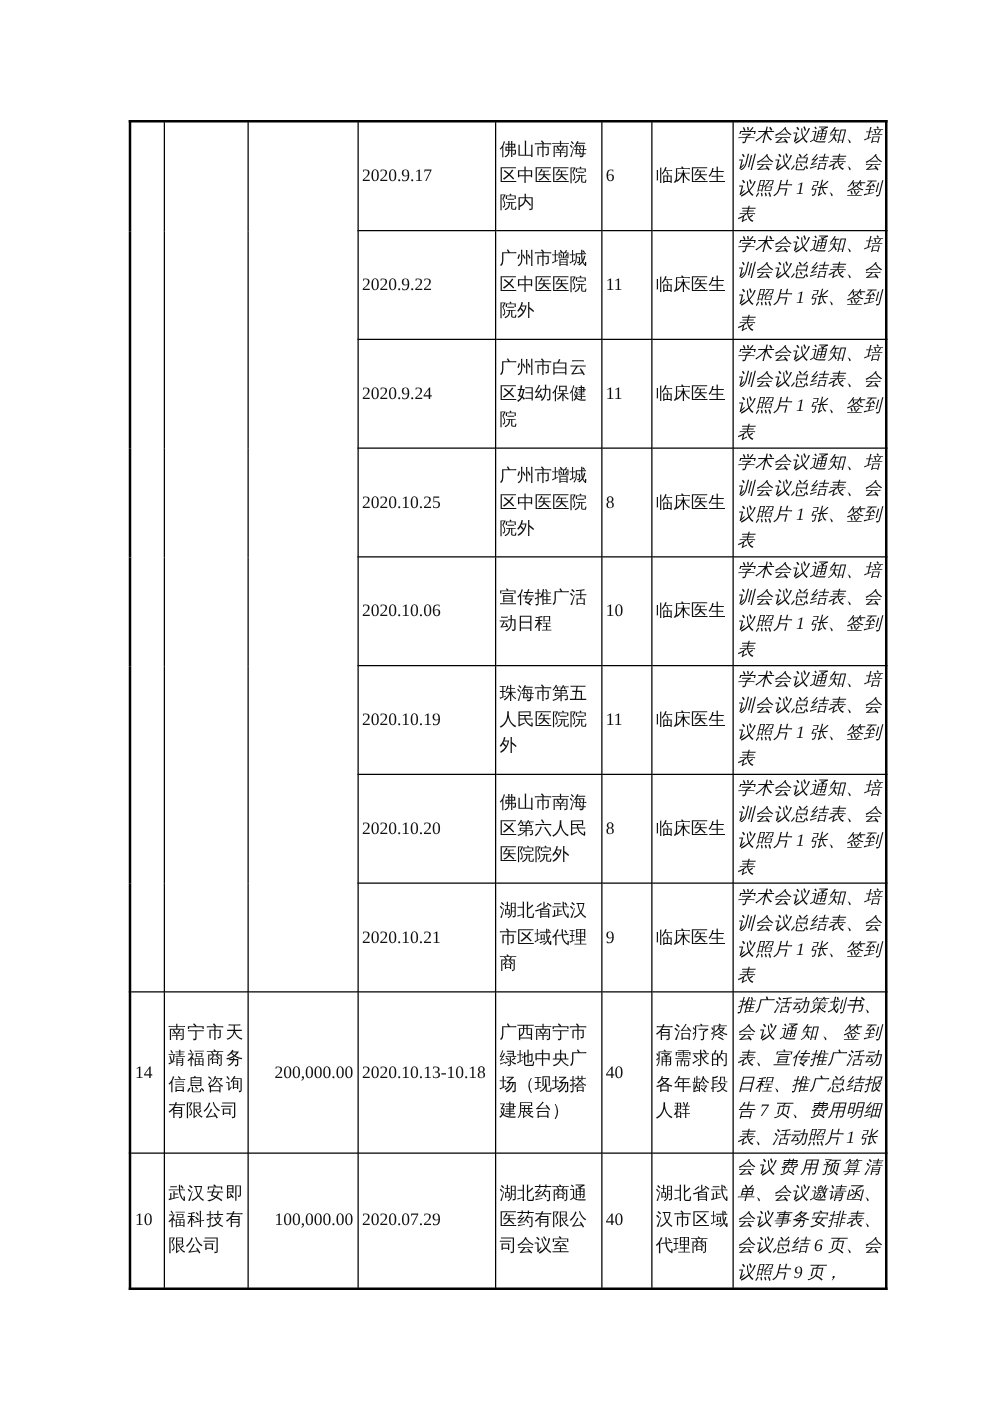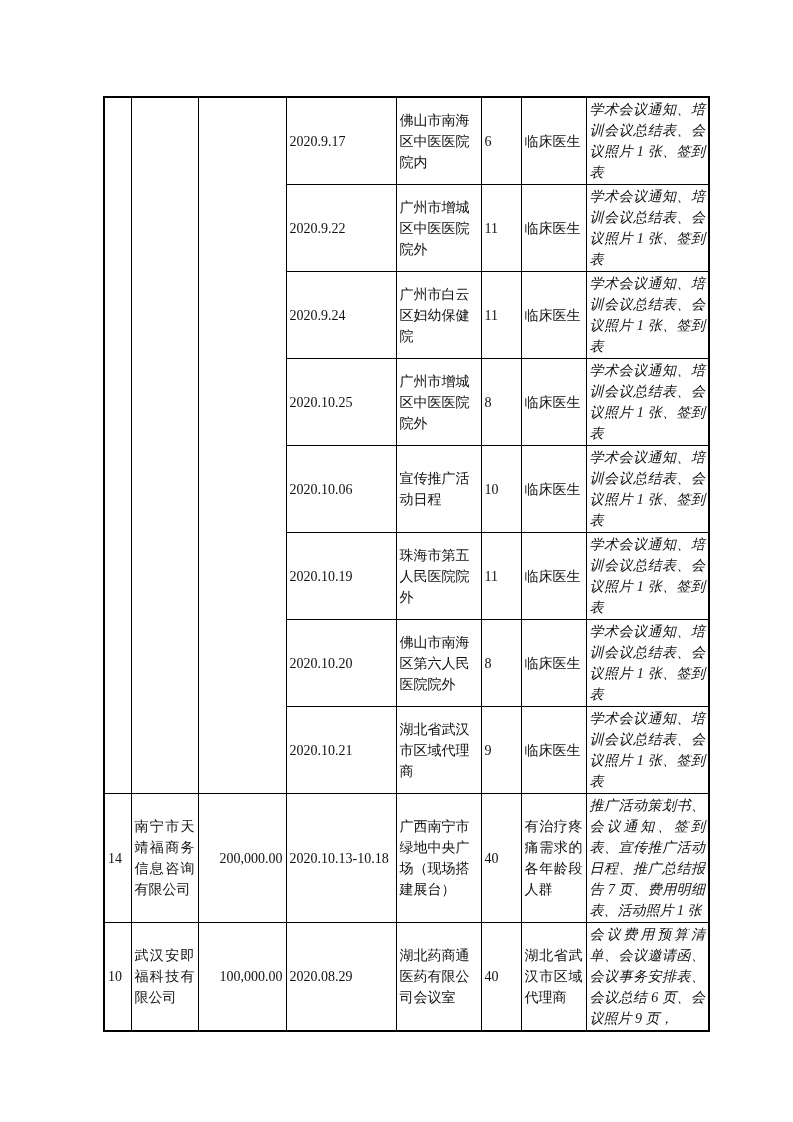--- a/index.html
+++ b/index.html
@@ -163,21 +163,21 @@
           <td class="c-date">2020.10.13-10.18</td>
           <td class="c-location">广西南宁市绿地中央广场（现场搭建展台）</td>
           <td class="c-count">40</td>
           <td class="c-audience">有治疗疼痛需求的各年龄段人群</td>
           <td class="c-materials">推广活动策划书、会议通知、签到表、宣传推广活动日程、推广总结报告 7 页、费用明细表、活动照片 1 张</td>
         </tr>
         <tr class="row-main-1">
           <td class="c-serial">10</td>
           <td class="c-company">武汉安即福科技有限公司</td>
           <td class="c-amount">100,000.00</td>
-          <td class="c-date">2020.08.29</td>
+          <td class="c-date">2020.07.29</td>
           <td class="c-location">湖北药商通医药有限公司会议室</td>
           <td class="c-count">40</td>
           <td class="c-audience">湖北省武汉市区域代理商</td>
           <td class="c-materials">会议费用预算清单、会议邀请函、会议事务安排表、会议总结 6 页、会议照片 9 页，</td>
         </tr>
       </tbody>
   </table>
 </div>
 
 </body></html>

